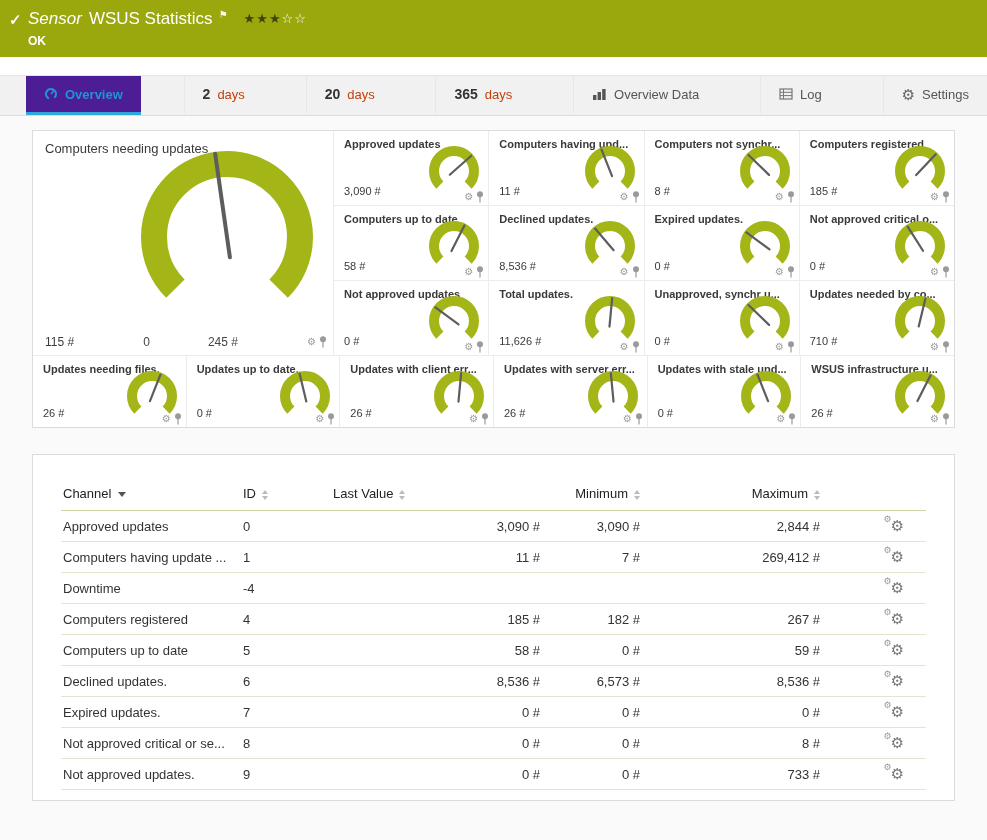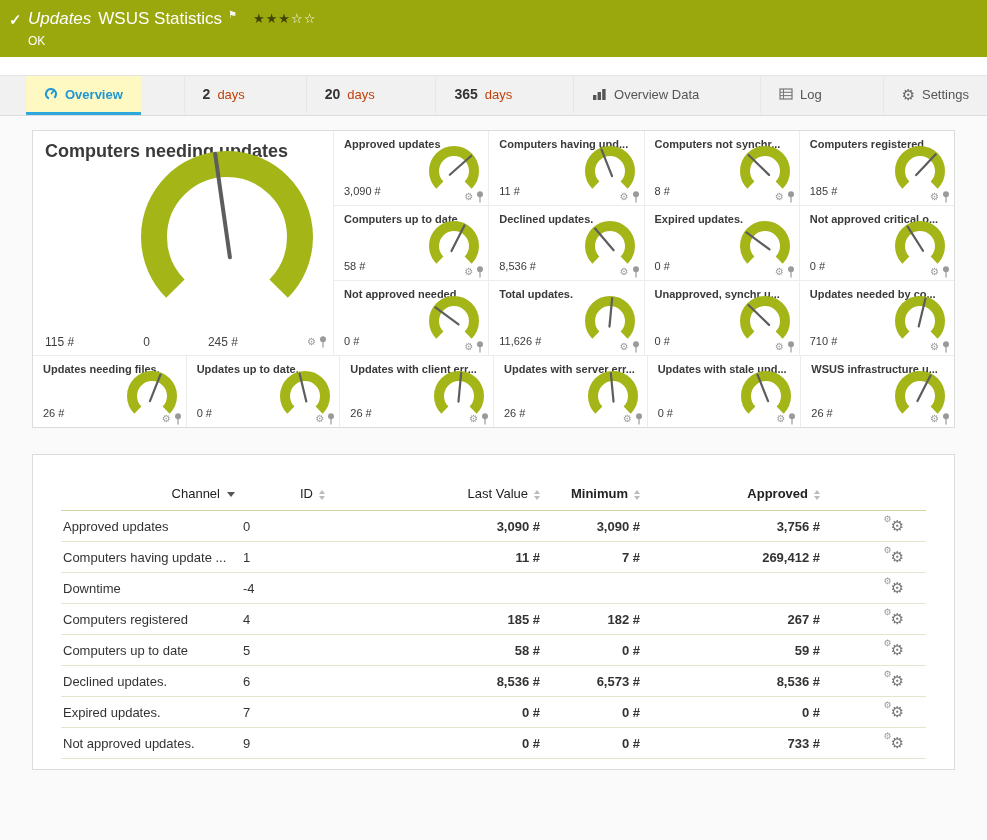--- a/index.html
+++ b/index.html
@@ -12,79 +12,79 @@
   
   .topbar { height:57px; background:#9aa70d; color:#fff; position:relative; padding:9px 0 0 8px; }
   .check { position:absolute; left:9px; top:11px; font-size:15px; font-weight:700; }
   .titleblock { margin-left:20px; }
   .titleline { display:flex; align-items:center; font-size:17px; line-height:1.2; }
   .sensor-word { font-style:italic; margin-right:7px; }
   .flag { font-size:10px; margin:-8px 0 0 6px; opacity:.92; cursor:pointer; }
   .stars { margin-left:16px; font-size:13px; letter-spacing:1px; cursor:pointer; }
   .stars-filled { color:#3e4408; }
   .stars-empty { color:#ffffff; }
-  .status { font-size:12px; font-weight:400; margin-top:5px; }
+  .status { font-size:12px; font-weight:700; margin-top:5px; }
   
   .tabgap { height:18px; background:#fff; }
   .tabbar { display:flex; justify-content:space-between; background:#f1f1f1;
             border-top:1px solid #e6e6e6; border-bottom:1px solid #dcdcdc; height:41px; padding-left:26px; }
   .tab { display:flex; align-items:center; gap:7px; padding:0 18px; font-size:13px; color:#555;
          border-left:1px solid #e7e7e7; border-bottom:3px solid transparent; cursor:pointer; white-space:nowrap; }
   .tab:first-child { border-left:none; }
-  .tab.active { background:#fef9c3; color:#1e95d4; font-weight:700; border-bottom:3px solid #2fa7dc; }
+  .tab.active { background:#4c1d95; color:#1e95d4; font-weight:700; border-bottom:3px solid #2fa7dc; }
   .tnum { font-weight:700; color:#333; font-size:14px; }
   .tword { color:#c2410c; }
   .gearglyph { color:#666; font-size:15px; line-height:1; }
   
   .panel { background:#fff; border:1px solid #dcdcdc; margin:0 32px; width:923px; }
   .gauges-panel { margin-top:14px; }
   .gauges-top { display:flex; }
   
   .main-gauge { width:300px; min-width:300px; position:relative; height:224px; padding:10px 0 0 12px; }
-  .mg-title { font-size:18px; font-weight:700; color:#3a3a3a; }
+  .mg-title { font-size:13px; font-weight:400; color:#3a3a3a; }
   .mg-dial { position:absolute; left:108px; top:20px; }
   .mg-bottom { position:absolute; left:12px; right:6px; bottom:6px; display:flex; align-items:center; font-size:12px; color:#3a3a3a; }
   .mg-min { margin-left:auto; color:#444; }
   .mg-max { margin-left:58px; color:#444; }
   .mg-icons { margin-left:auto; }
   
   .small-grid { flex:1; display:grid; grid-template-columns:repeat(4,1fr); grid-auto-rows:74px;
                 gap:1px; background:#ececec; border-left:1px solid #ececec; }
   .bottom-grid { display:grid; grid-template-columns:repeat(6,1fr); gap:1px; background:#ececec;
                  border-top:1px solid #ececec; height:72px; }
   .gcell { background:#fff; position:relative; padding:7px 8px 5px 10px; overflow:hidden; }
   .gtitle { font-size:11px; font-weight:700; color:#3a3a3a; white-space:nowrap; overflow:hidden; }
   .gdial { position:absolute; right:9px; top:15px; }
   .gvalue { position:absolute; left:10px; bottom:8px; font-size:11px; color:#3a3a3a; }
   .gicons { position:absolute; right:4px; bottom:2px; display:flex; align-items:center; gap:3px; }
   .gicons .gear-sm { color:#9a9a9a; font-size:10px; line-height:1; cursor:pointer; }
   .gicons .pin-sm { cursor:pointer; display:inline-flex; }
   
   .table-panel { margin-top:26px; padding:22px 28px 10px 28px; }
   table { width:100%; border-collapse:collapse; table-layout:fixed; font-size:13px; color:#333; }
-  th { font-weight:400; color:#222; text-align:right; padding:9px 6px 9px 2px; border-bottom:1px solid #cdd6a4; }
+  th { font-weight:400; color:#222; text-align:left; padding:9px 6px 9px 2px; border-bottom:1px solid #cdd6a4; }
   td { padding:7px 6px 7px 2px; border-bottom:1px solid #e2e6cd; height:30px; }
-  th.num, td.num { text-align:right;font-weight:bold; }
+  th.num, td.num { text-align:right; }
   td.gearcell, th.gearcell { text-align:right; padding-right:22px; }
   .sortpair { display:inline-flex; flex-direction:column; margin-left:6px; vertical-align:middle; }
   .s-up { width:0; height:0; border-left:3.5px solid transparent; border-right:3.5px solid transparent; border-bottom:4px solid #bbb; margin-bottom:2px; }
   .s-dn { width:0; height:0; border-left:3.5px solid transparent; border-right:3.5px solid transparent; border-top:4px solid #bbb; }
   .sort-down { display:inline-block; width:0; height:0; border-left:4px solid transparent; border-right:4px solid transparent; border-top:5px solid #555; margin-left:7px; vertical-align:middle; }
   .chgear { color:#777; font-size:15px; line-height:1; display:inline-block; position:relative; cursor:pointer; }
   .chgear::before { content:"⚙"; font-size:9px; position:absolute; left:-7px; top:-3px; color:#999; }
   .cellclip { white-space:nowrap; overflow:hidden; }
 </style>
 </head>
 <body>
 
 <header class="topbar">
   <span class="check">✓</span>
   <div class="titleblock">
     <div class="titleline">
-      <span class="sensor-word">Updates</span>
+      <span class="sensor-word">Sensor</span>
       <span class="sensor-title">WSUS Statistics</span>
       <span class="flag">⚑</span>
       <span class="stars"><span class="stars-filled">★★★</span><span class="stars-empty">☆☆</span></span>
     </div>
     <div class="status">OK</div>
   </div>
 </header>
 
 <div class="tabgap"></div>
 <nav class="tabbar">
@@ -308,21 +308,21 @@
               <span class="pin-sm">
                 <svg width="8" height="12">
                   <circle cx="4" cy="3.2" r="3" fill="#9a9a9a"></circle>
                   <rect x="3.4" y="6" width="1.2" height="5.5" fill="#9a9a9a"></rect>
                 </svg>
               </span>
             </span>
           </div>
         </div>
         <div class="gcell">
-          <div class="gtitle">Not approved needed</div>
+          <div class="gtitle">Not approved updates</div>
           <div class="gdial"><svg width="50" height="50">
               <path d="M 10.857864376269045 39.14213562373095 A 20 20 0 1 1 39.14213562373095 39.14213562373095" fill="none" stroke="#a4b518" stroke-width="10"></path>
               <line x1="29.530495168499705" y1="28.291597412837852" x2="6.392609129376211" y2="11.480939197273115" stroke="#5d5d5d" stroke-width="2.2" stroke-linecap="round"></line>
             </svg></div>
           <div class="gvalue">0 #</div>
           <div class="gicons">
             <span class="gicons-inner" style="display: inline-flex; gap: 3px; align-items: center;">
               <span class="gear-sm">⚙</span>
               <span class="pin-sm">
                 <svg width="8" height="12">
@@ -528,34 +528,34 @@
               <i class="s-dn"></i>
             </span></th>
         <th><span>Last Value</span><span class="sortpair">
               <i class="s-up"></i>
               <i class="s-dn"></i>
             </span></th>
         <th class="num"><span>Minimum</span><span class="sortpair">
               <i class="s-up"></i>
               <i class="s-dn"></i>
             </span></th>
-        <th class="num"><span>Approved</span><span class="sortpair">
+        <th class="num"><span>Maximum</span><span class="sortpair">
               <i class="s-up"></i>
               <i class="s-dn"></i>
             </span></th>
         <th class="gearcell"></th>
       </tr>
     </thead>
     <tbody id="channel-rows">
         <tr>
           <td class="cellclip">Approved updates</td>
           <td>0</td>
           <td class="num">3,090 #</td>
           <td class="num">3,090 #</td>
-          <td class="num">3,756 #</td>
+          <td class="num">2,844 #</td>
           <td class="gearcell"><span class="chgear">⚙</span></td>
         </tr>
         <tr>
           <td class="cellclip">Computers having update ...</td>
           <td>1</td>
           <td class="num">11 #</td>
           <td class="num">7 #</td>
           <td class="num">269,412 #</td>
           <td class="gearcell"><span class="chgear">⚙</span></td>
         </tr>
@@ -593,20 +593,28 @@
         </tr>
         <tr>
           <td class="cellclip">Expired updates.</td>
           <td>7</td>
           <td class="num">0 #</td>
           <td class="num">0 #</td>
           <td class="num">0 #</td>
           <td class="gearcell"><span class="chgear">⚙</span></td>
         </tr>
         <tr>
+          <td class="cellclip">Not approved critical or se...</td>
+          <td>8</td>
+          <td class="num">0 #</td>
+          <td class="num">0 #</td>
+          <td class="num">8 #</td>
+          <td class="gearcell"><span class="chgear">⚙</span></td>
+        </tr>
+        <tr>
           <td class="cellclip">Not approved updates.</td>
           <td>9</td>
           <td class="num">0 #</td>
           <td class="num">0 #</td>
           <td class="num">733 #</td>
           <td class="gearcell"><span class="chgear">⚙</span></td>
         </tr>
       </tbody>
   </table>
 </section>

